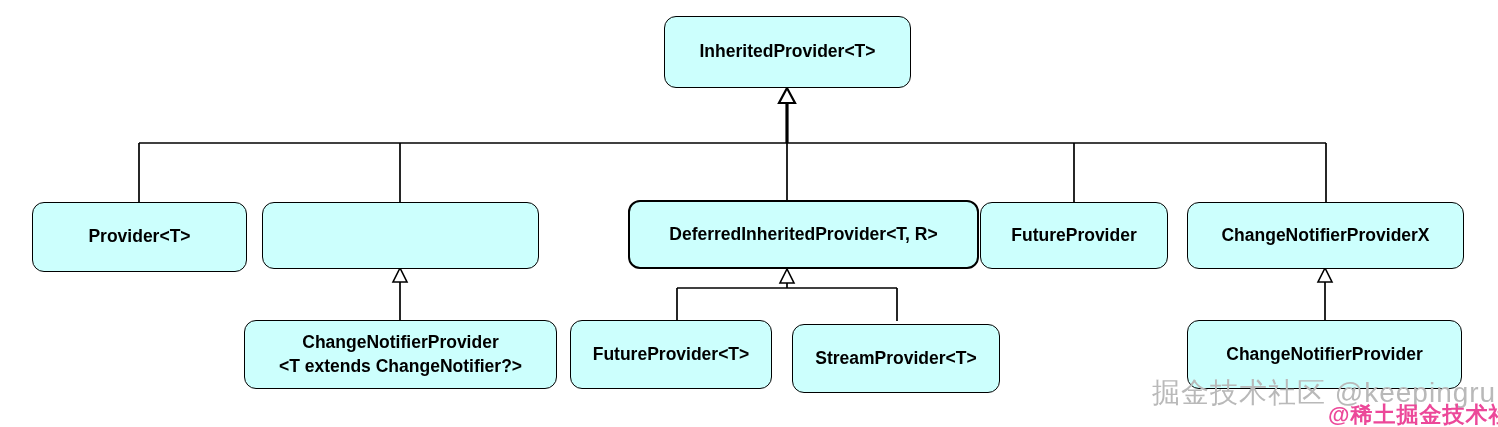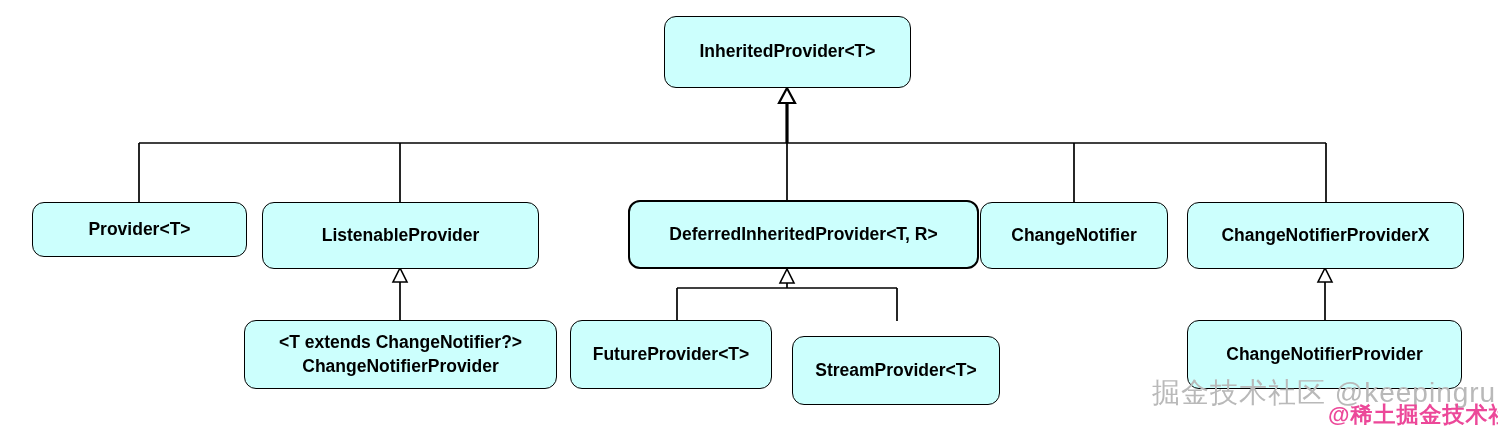--- a/index.html
+++ b/index.html
@@ -123,43 +123,42 @@
     <g>
       <line x1="1325" y1="320" x2="1325" y2="281" stroke="#000000" stroke-width="1.7"></line>
       <polygon points="1325,268 1318,282 1332,282" fill="#ffffff" stroke="#000000" stroke-width="1.6"></polygon>
     </g>
   </svg>
 
   <div id="nodes-layer">
       <div class="node" style="left: 664px; top: 16px; width: 247px; height: 72px;">
         <span class="ln">InheritedProvider&lt;T&gt;</span>
       </div>
-      <div class="node" style="left: 32px; top: 202px; width: 215px; height: 55px;">
+      <div class="node" style="left: 32px; top: 202px; width: 215px; height: 70px;">
         <span class="ln">Provider&lt;T&gt;</span>
       </div>
       <div class="node" style="left: 262px; top: 202px; width: 277px; height: 67px;">
-        <span class="ln">ListenableProvider</span>
       </div>
       <div class="node thick" style="left: 628px; top: 200px; width: 351px; height: 69px;">
         <span class="ln">DeferredInheritedProvider&lt;T, R&gt;</span>
       </div>
       <div class="node" style="left: 980px; top: 202px; width: 188px; height: 67px;">
-        <span class="ln">ChangeNotifier</span>
+        <span class="ln">FutureProvider</span>
       </div>
       <div class="node" style="left: 1187px; top: 202px; width: 277px; height: 67px;">
         <span class="ln">ChangeNotifierProviderX</span>
       </div>
       <div class="node" style="left: 244px; top: 320px; width: 313px; height: 69px;">
+        <span class="ln">ChangeNotifierProvider</span>
         <span class="ln">&lt;T extends ChangeNotifier?&gt;</span>
-        <span class="ln">ChangeNotifierProvider</span>
       </div>
       <div class="node" style="left: 570px; top: 320px; width: 202px; height: 69px;">
         <span class="ln">FutureProvider&lt;T&gt;</span>
       </div>
-      <div class="node" style="left: 792px; top: 336px; width: 208px; height: 69px;">
+      <div class="node" style="left: 792px; top: 324px; width: 208px; height: 69px;">
         <span class="ln">StreamProvider&lt;T&gt;</span>
       </div>
       <div class="node" style="left: 1187px; top: 320px; width: 275px; height: 69px;">
         <span class="ln">ChangeNotifierProvider</span>
       </div>
     </div>
 
   <div class="watermark-main" style="left:1152px; top:374px;">掘金技术社区 @keepingrun</div>
   <div class="watermark-sub" style="left:1328px; top:400px;">@稀土掘金技术社区</div>
 

